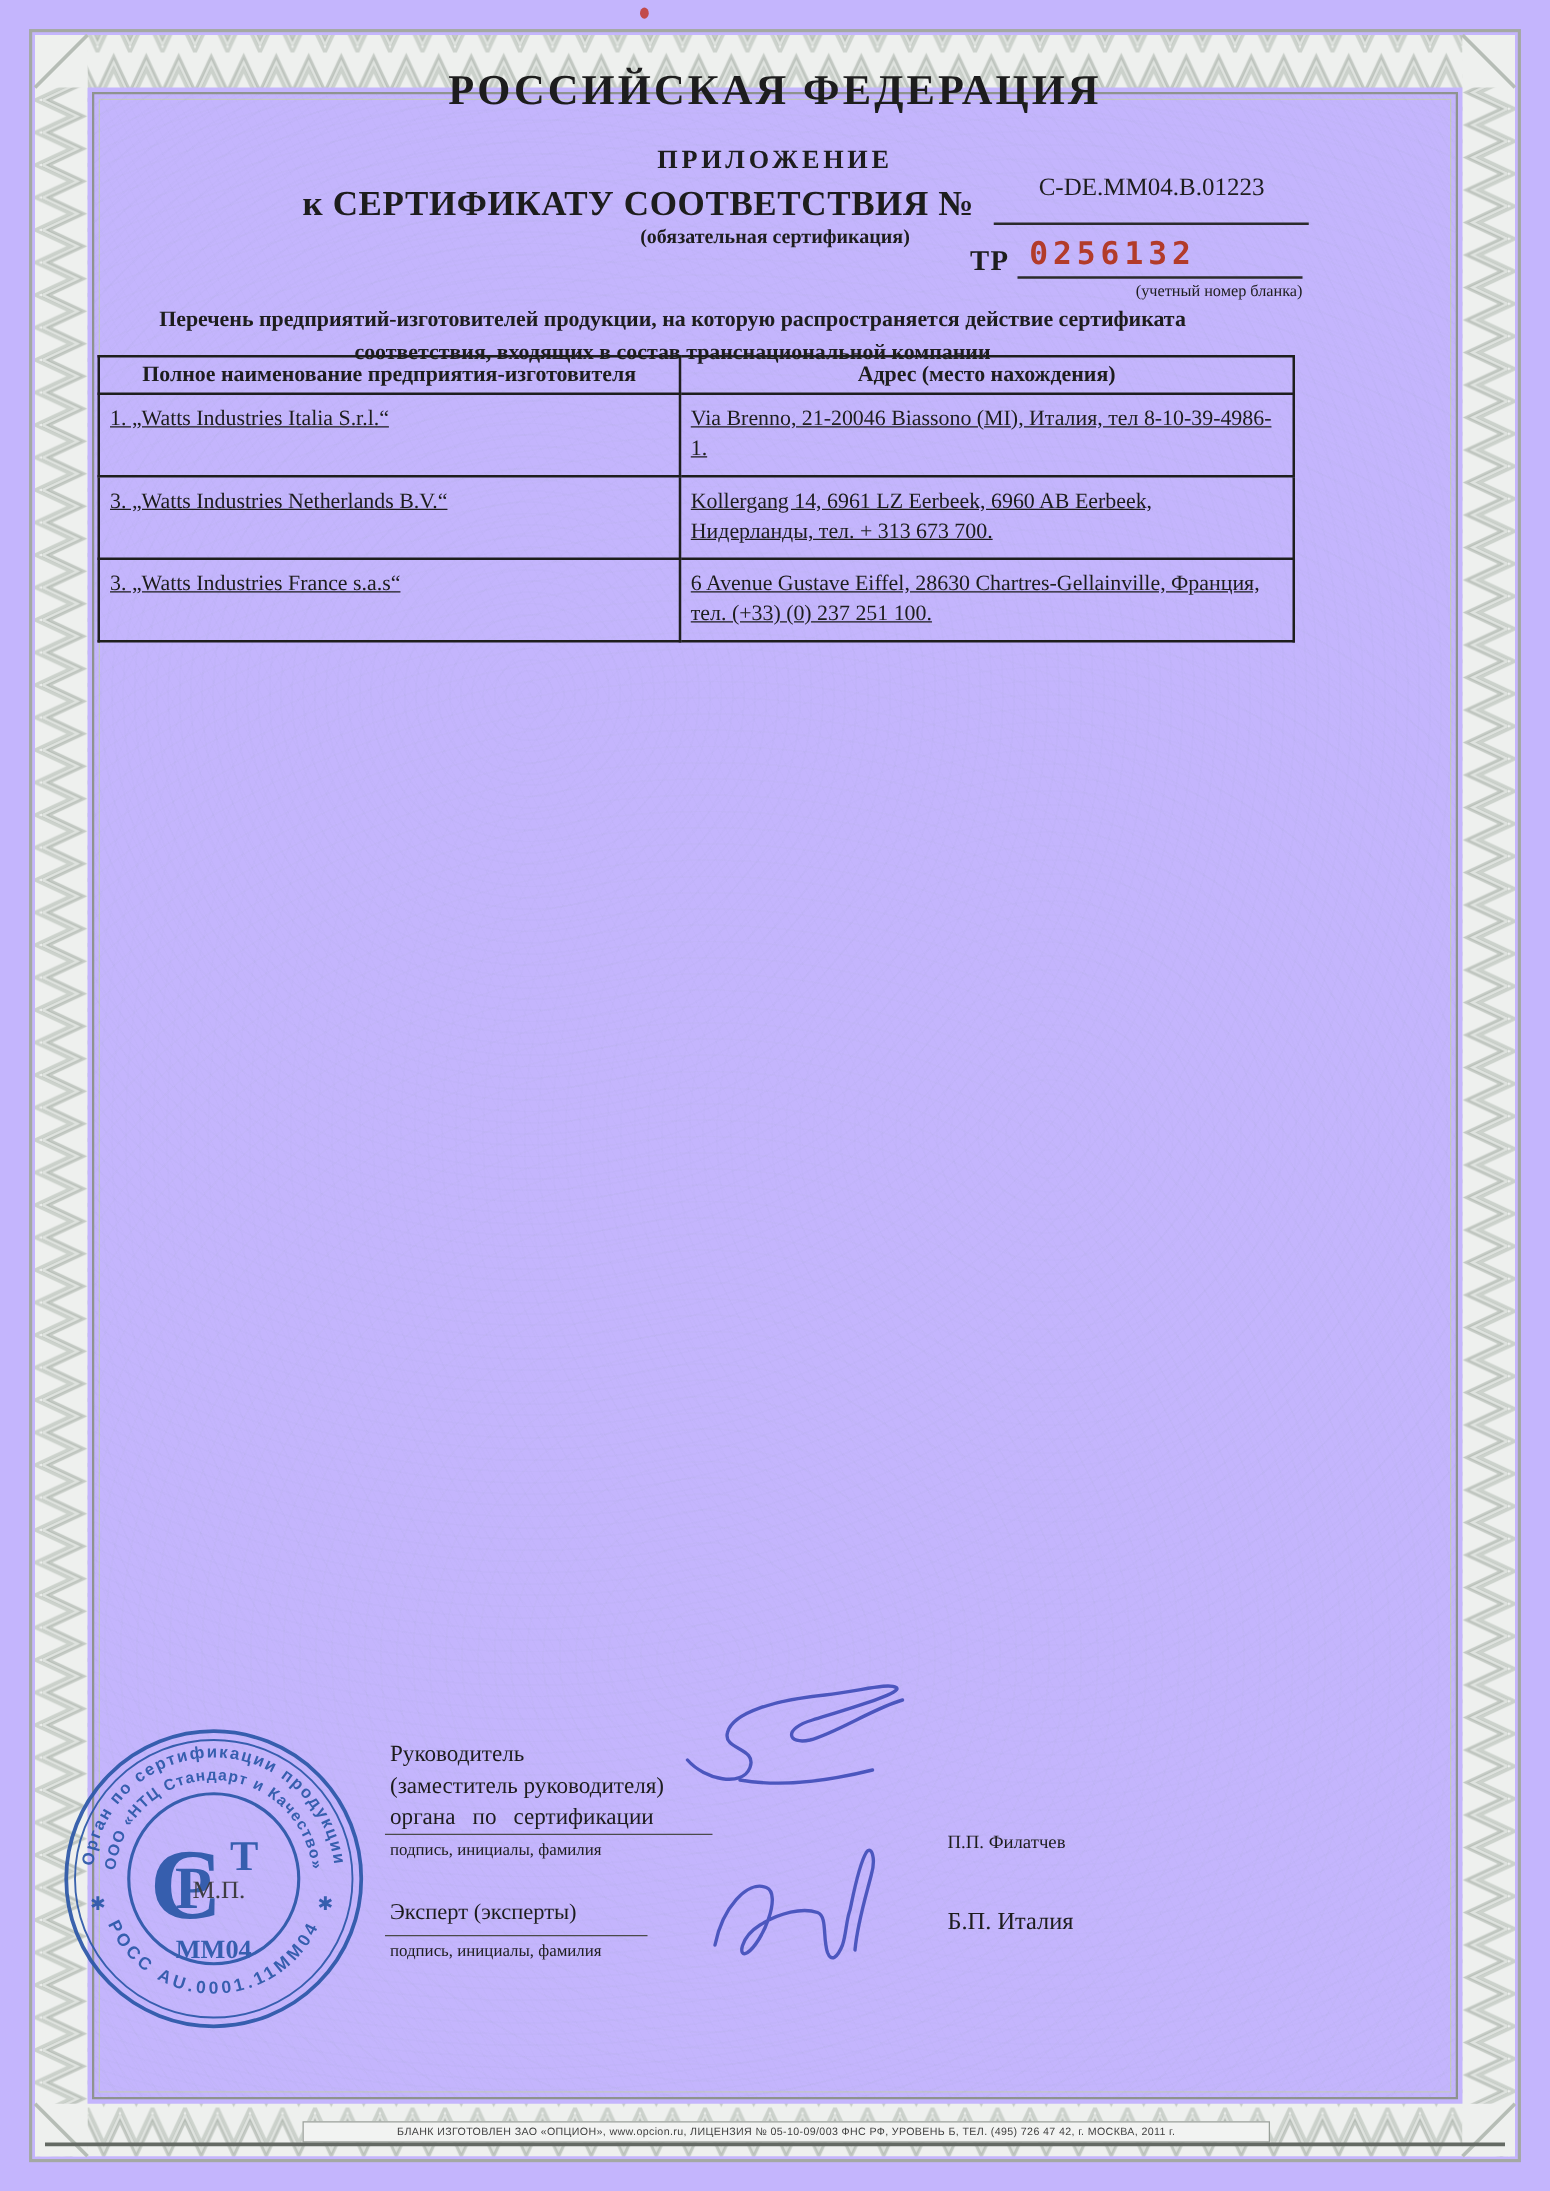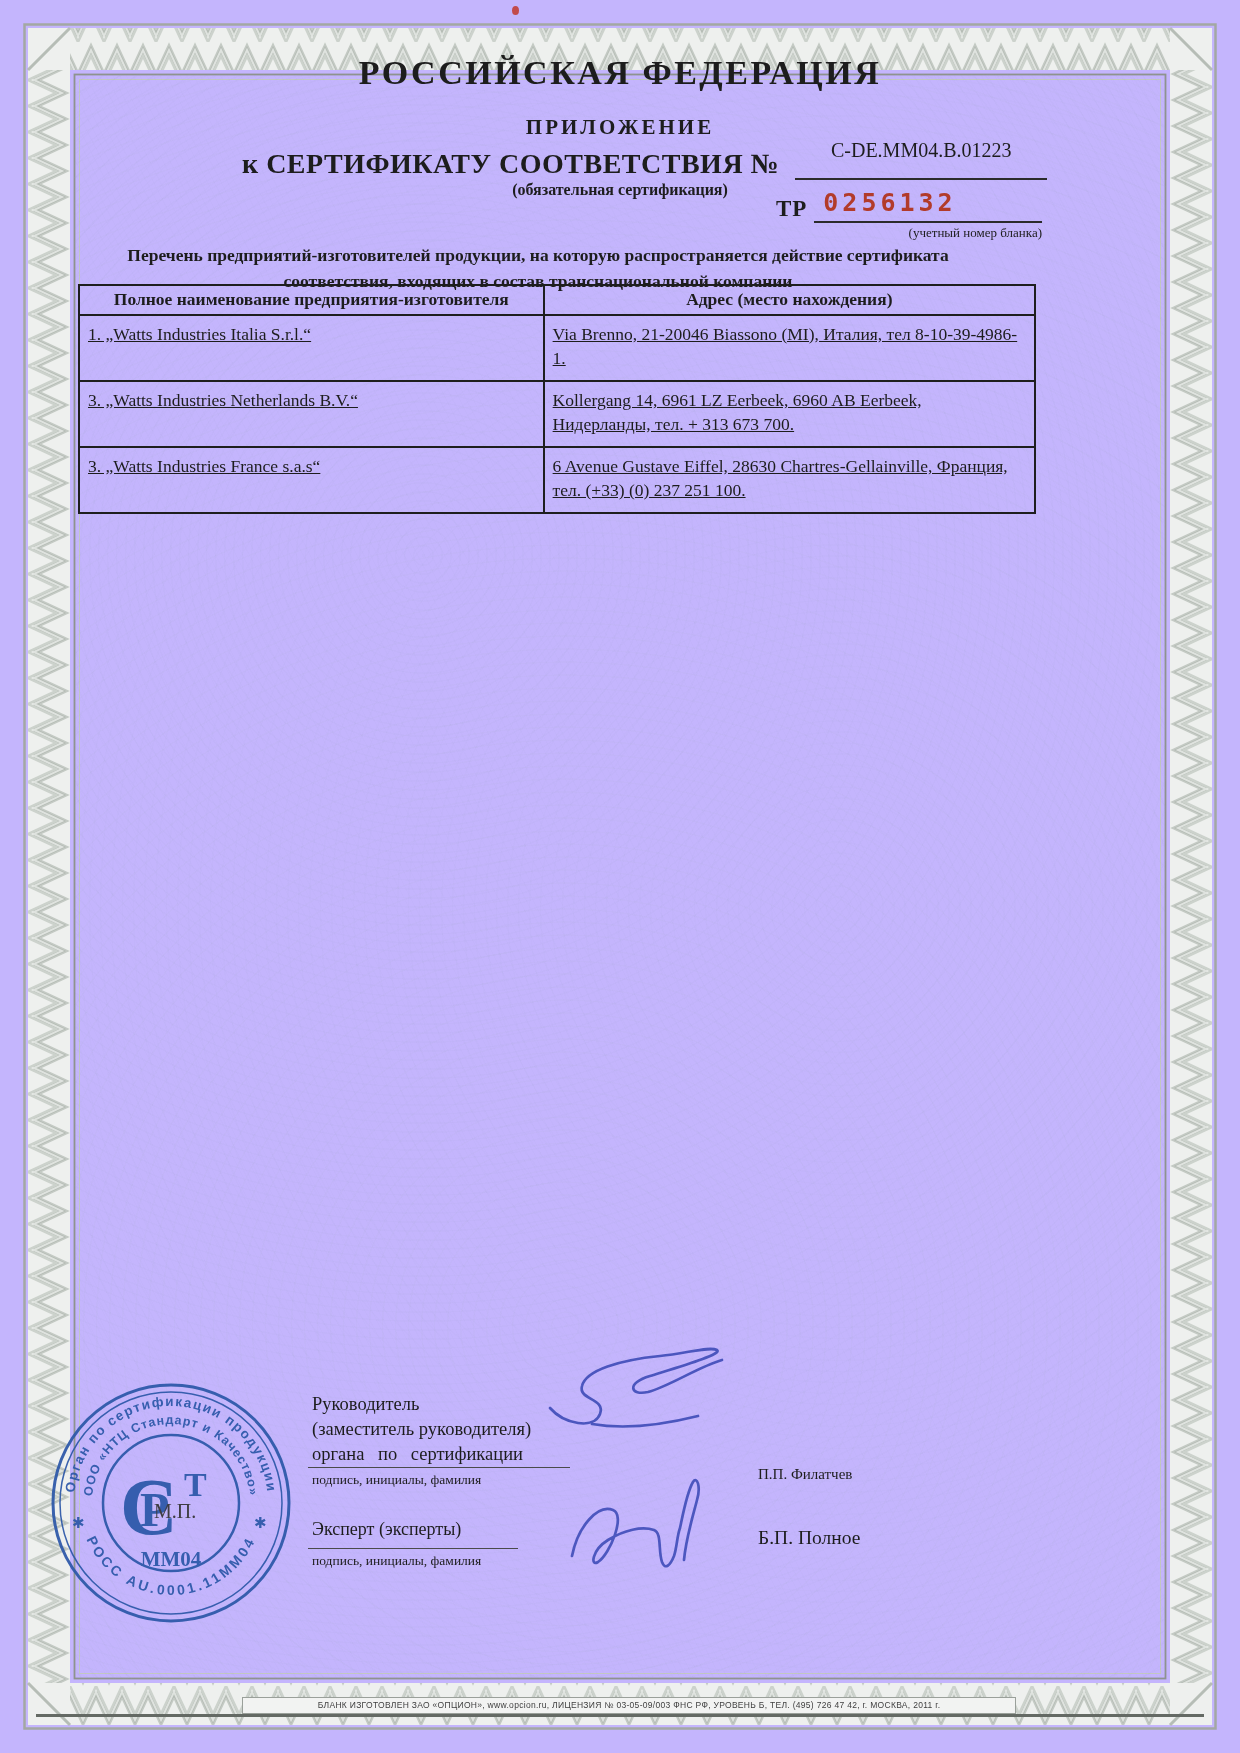--- a/index.html
+++ b/index.html
@@ -171,21 +171,21 @@
   <svg class="abs sig-ink" style="left:540px; top:1334px;" width="195" height="115" xmlns="http://www.w3.org/2000/svg">
     <g fill="none" stroke="#3f4cb8" stroke-width="2.7" stroke-linecap="round" opacity="0.9">
       <path d="M10,74 C24,90 54,96 60,80 C66,64 38,66 42,52 C46,36 80,26 120,22 C148,19 170,12 177,16 C183,20 142,32 110,42 C86,49 90,62 108,58 C128,53 160,32 182,26"></path>
       <path d="M52,90 C86,96 126,90 158,82"></path>
     </g>
   </svg>
 
   <div class="abs expert-role">Эксперт (эксперты)</div>
   <div class="abs rule sig-line2"></div>
   <div class="abs sig-caption2">подпись, инициалы, фамилия</div>
-  <div class="abs expert-name">Б.П. Полное</div>
+  <div class="abs expert-name">Б.П. Италия</div>
 
   <svg class="abs sig-ink" style="left:556px; top:1476px;" width="165" height="110" xmlns="http://www.w3.org/2000/svg">
     <g fill="none" stroke="#3f4cb8" stroke-width="2.7" stroke-linecap="round" opacity="0.9">
       <path d="M16,80 C22,50 42,28 57,34 C70,39 54,78 42,86 C34,91 36,74 52,64 C68,54 86,50 98,54 C106,57 102,74 106,86 C109,94 114,90 118,80 C121,71 121,60 124,52 C127,38 131,16 137,6 C141,0 145,10 141,24 C137,40 130,62 128,84"></path>
     </g>
   </svg>
 
   <svg class="abs stamp-box" viewBox="0 0 250 250" xmlns="http://www.w3.org/2000/svg">
     <defs>
       <path id="arcOuterTop" d="M 28 125 A 97 97 0 1 1 222 125"></path>
@@ -212,16 +212,16 @@
     </g>
     <g font-family="Liberation Serif, serif" fill="#2b57a8">
       <text x="74" y="156" font-size="80" font-weight="bold">С</text>
       <text x="94" y="148" font-size="48" font-weight="bold">Р</text>
       <text x="138" y="118" font-size="34" font-weight="bold">Т</text>
       <text x="108" y="140" font-size="20" fill="#333333">М.П.</text>
       <text x="125" y="188" font-size="21" font-weight="bold" text-anchor="middle">ММ04</text>
     </g>
   </svg>
 
-  <div class="abs microprint">БЛАНК ИЗГОТОВЛЕН ЗАО «ОПЦИОН», www.opcion.ru, ЛИЦЕНЗИЯ № 03-05-09/003 ФНС РФ, УРОВЕНЬ Б, ТЕЛ. (495) 726 47 42, г. МОСКВА, 2011 г.</div>
+  <div class="abs microprint">БЛАНК ИЗГОТОВЛЕН ЗАО «ОПЦИОН», www.opcion.ru, ЛИЦЕНЗИЯ № 05-10-09/003 ФНС РФ, УРОВЕНЬ Б, ТЕЛ. (495) 726 47 42, г. МОСКВА, 2011 г.</div>
   <div class="abs footer-line"></div>
 
 </div>
 
 </body></html>

